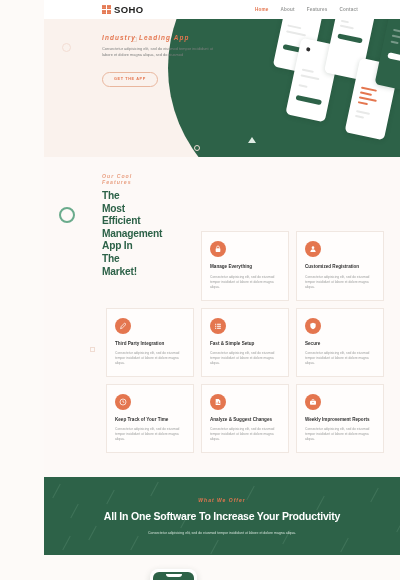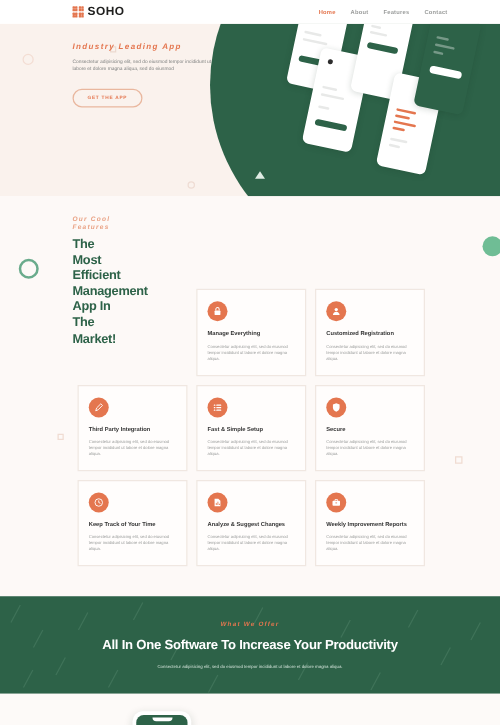--- a/index.html
+++ b/index.html
@@ -2,21 +2,21 @@
 <html><head>
 <meta charset="utf-8">
 <style>
   * { box-sizing: border-box; margin: 0; padding: 0; }
   html, body {
     width: 400px; height: 580px;
     overflow: hidden;
     font-family: "Liberation Sans", sans-serif;
     background: #fbf7f4;
   }
-  .page { position: relative; width: 400px; height: 580px; overflow: hidden; background: #fdfaf8; }
+  .page { position: relative; width: 400px; height: 580px; overflow: hidden; background: #fdfaf8; padding-left: 44px; }
 
   
   .navbar {
     position: relative; z-index: 40;
     height: 19px; background: #ffffff;
     display: flex; align-items: center;
     padding: 0 12px 0 58px;
   }
   .brand { display: flex; align-items: center; gap: 3px; }
   .brand-grid {

